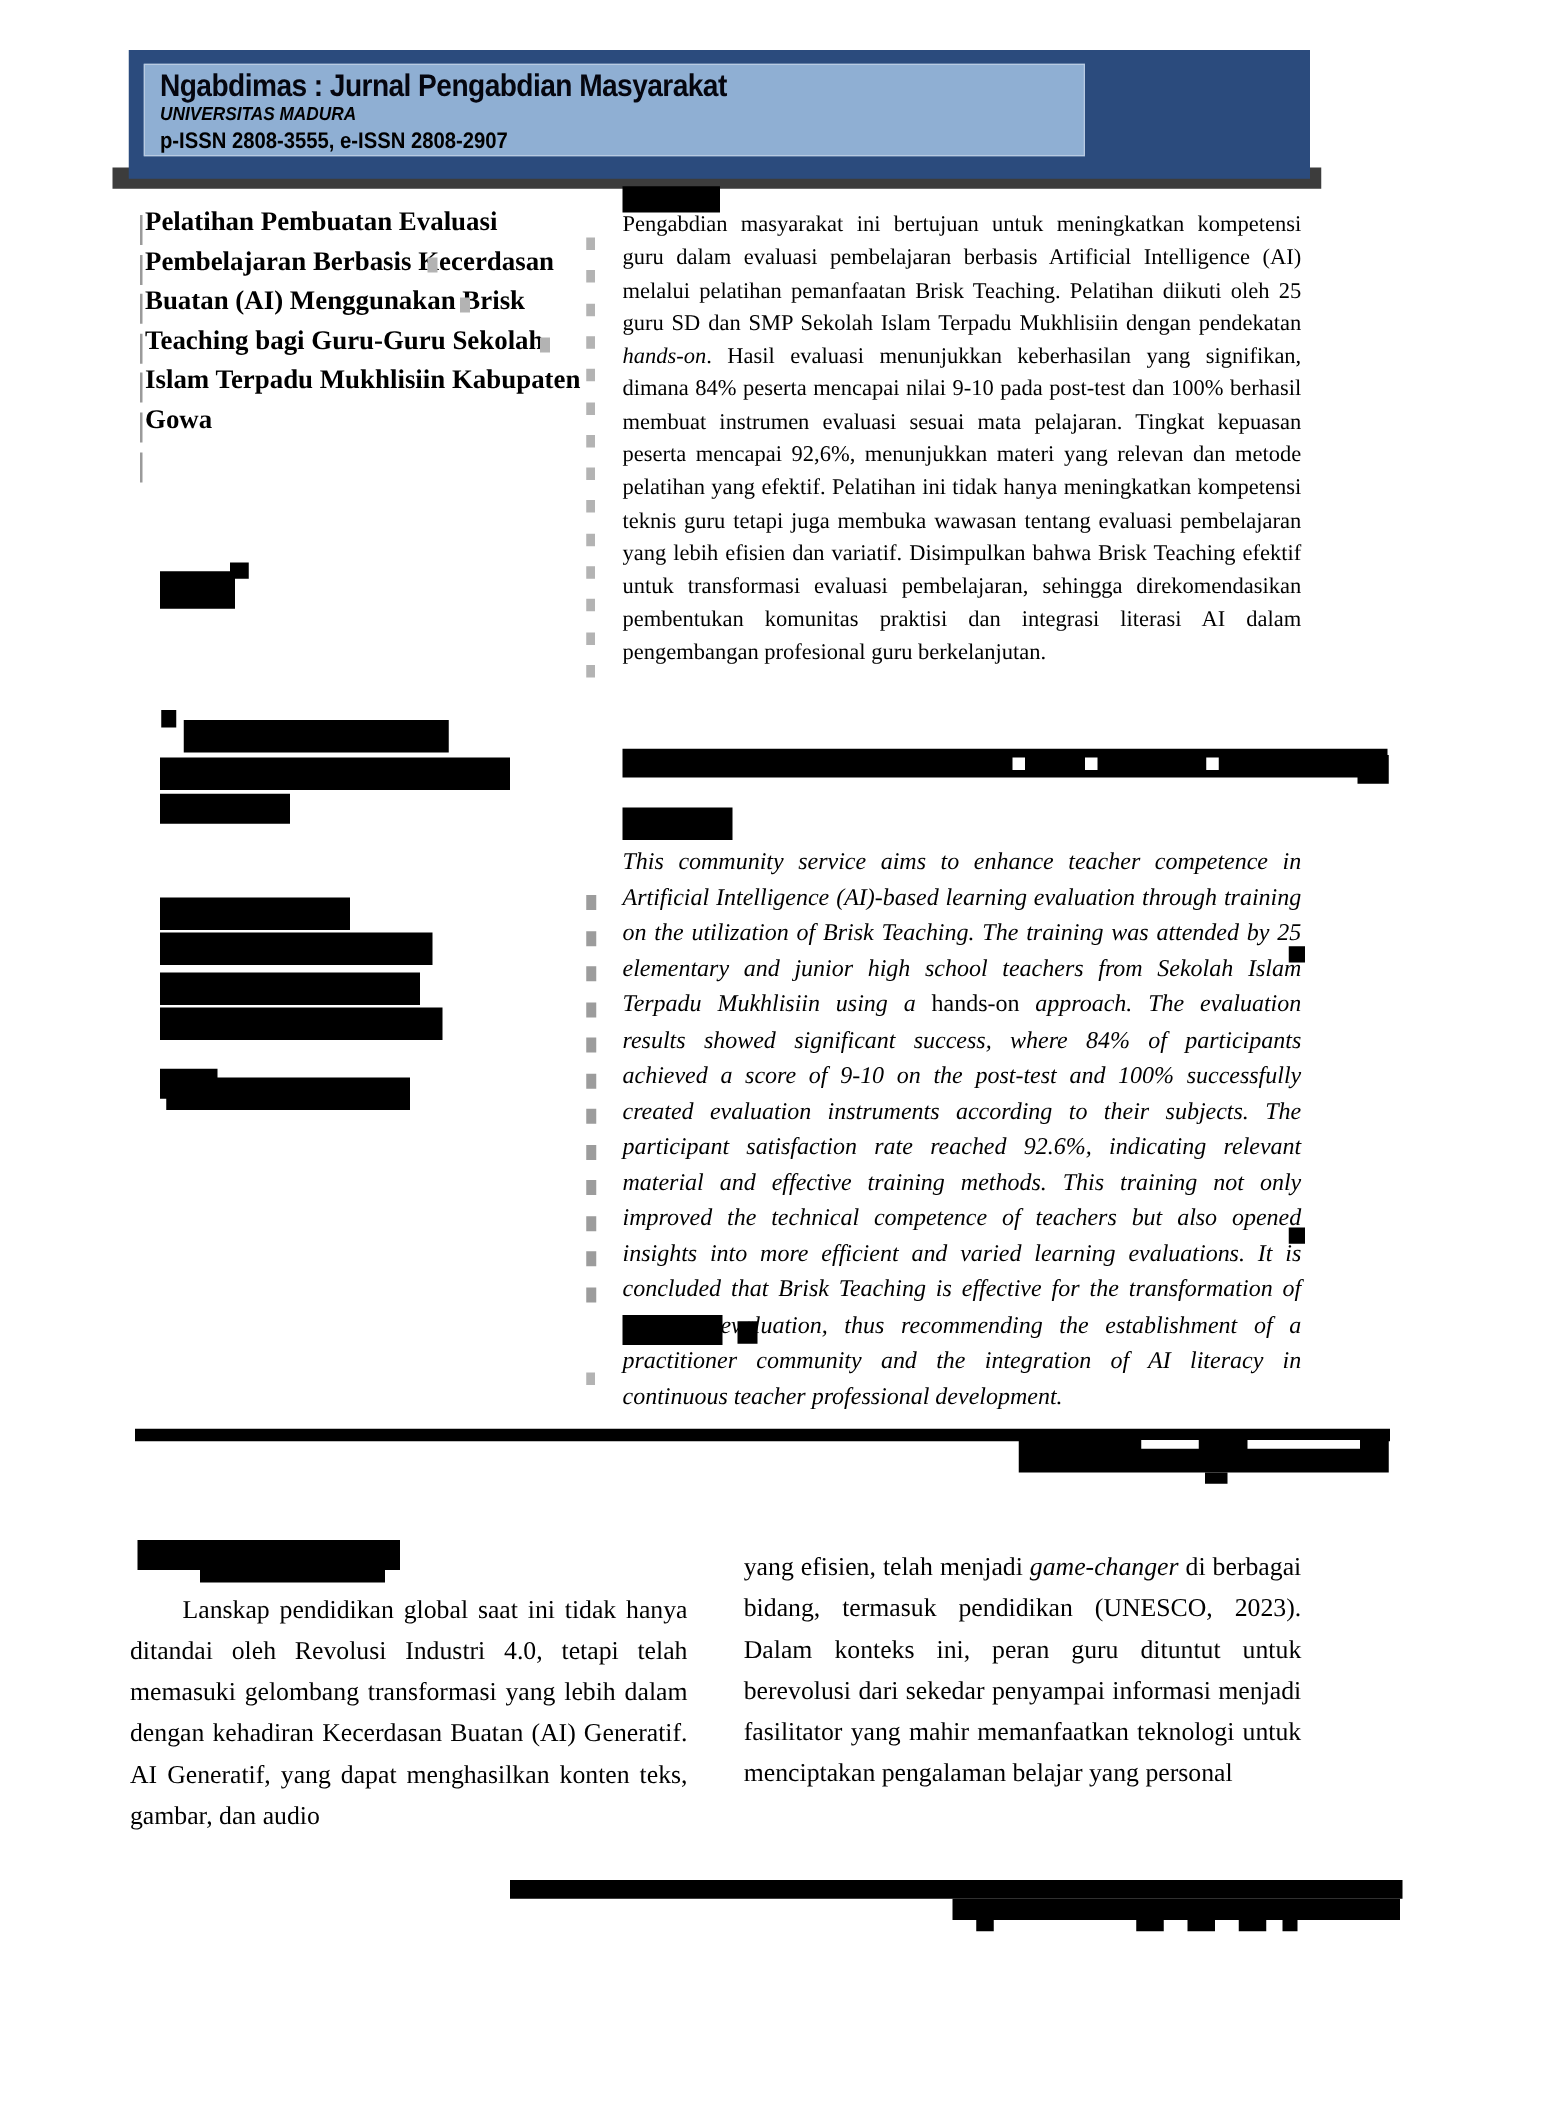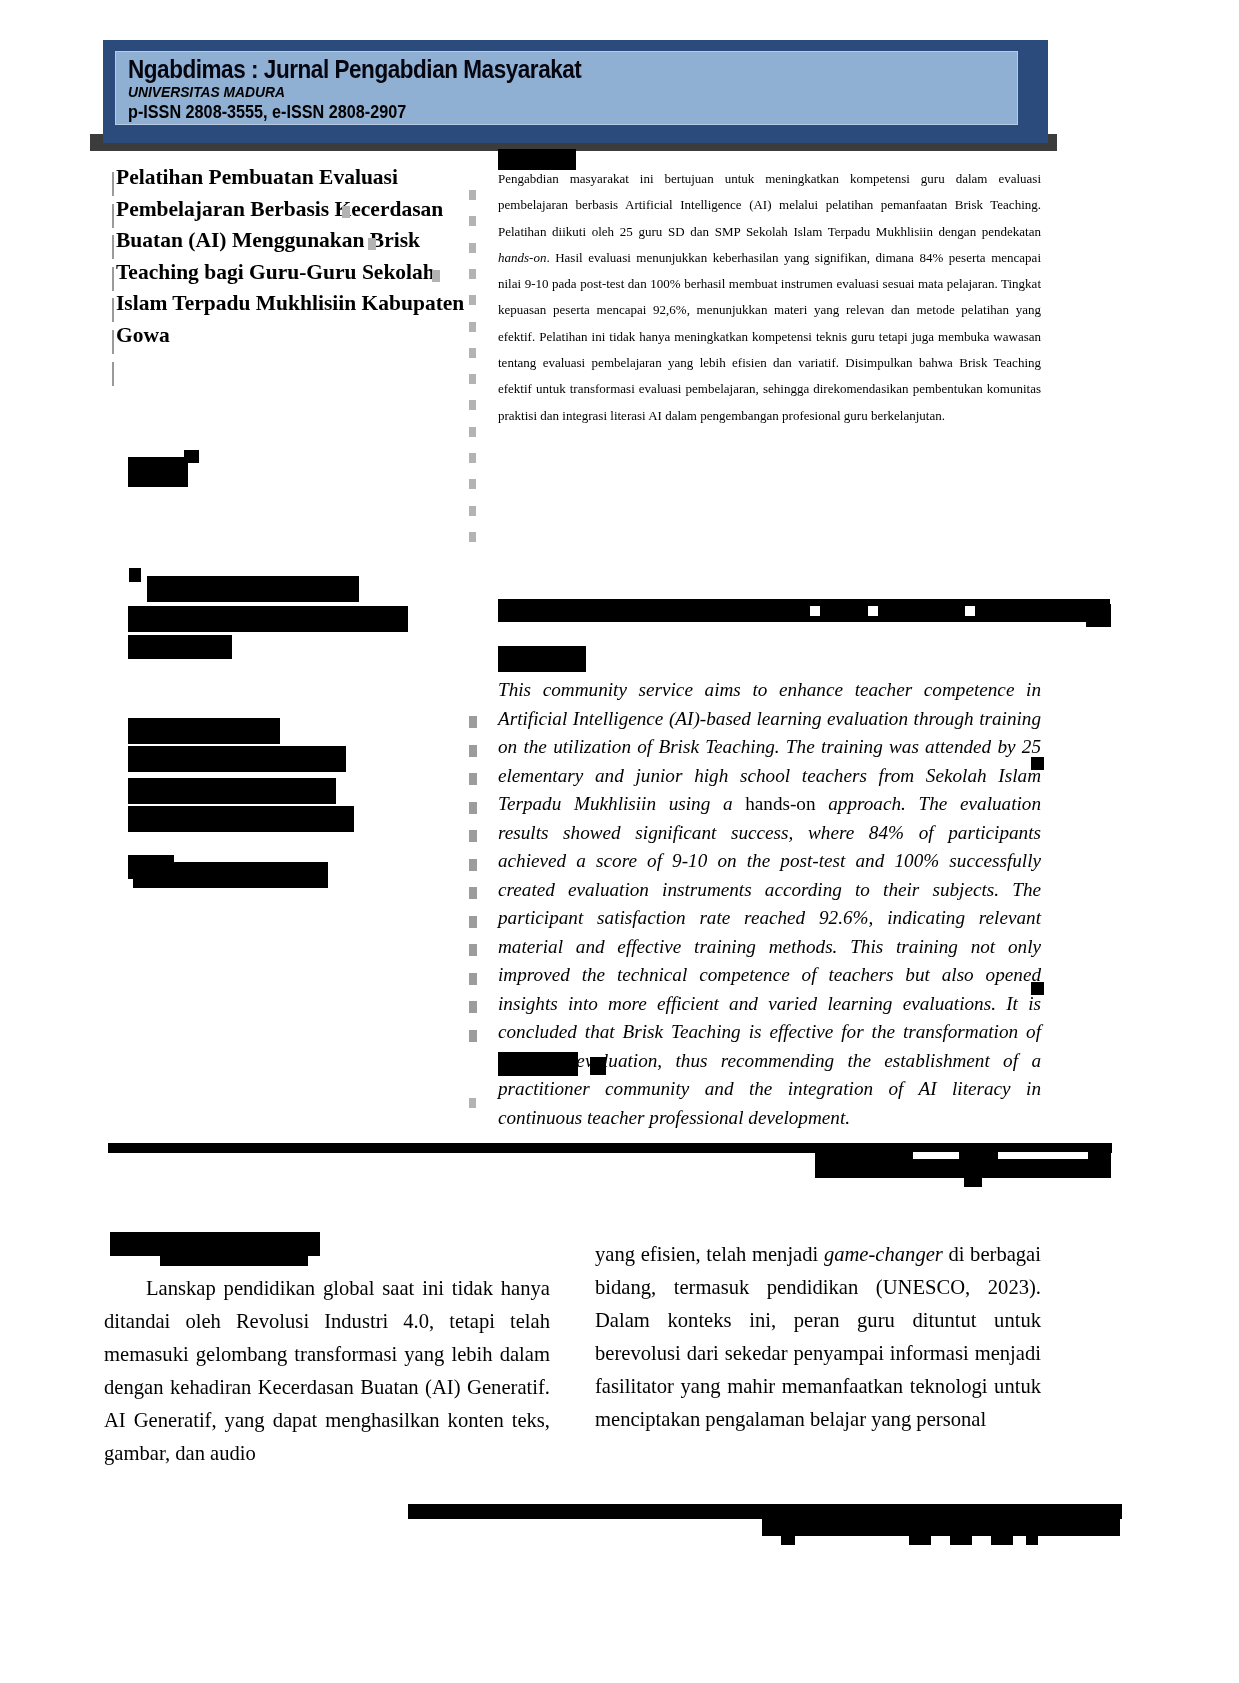--- a/index.html
+++ b/index.html
@@ -1,39 +1,39 @@
 <!DOCTYPE html>
 <html><head>
 <meta charset="utf-8">
 <style>
   html,body{margin:0;padding:0;background:#ffffff;}
   .page{position:relative;width:1239px;height:1683px;background:#ffffff;overflow:hidden;
         font-family:"Liberation Serif","DejaVu Serif",serif;color:#000;}
   
   .hdr-shadow{position:absolute;left:90px;top:134px;width:967px;height:17px;background:#3c3c3c;}
   .hdr{position:absolute;left:103px;top:40px;width:945px;height:103px;background:#2b4b7d;}
-  .hdr-inner{position:absolute;left:12px;top:11px;width:903px;height:74px;background:#8fafd3;
+  .hdr-inner{position:absolute;left:12px;top:11px;width:753px;height:74px;background:#8fafd3;
              border:1px solid #b9cbe2;padding:4px 0 0 12px;box-sizing:border-box;
              font-family:"Liberation Sans","DejaVu Sans",sans-serif;}
   .jt{font-size:25px;font-weight:bold;letter-spacing:-.5px;transform:scaleX(.9);transform-origin:left;
       color:#05060f;line-height:27px;white-space:nowrap;}
   .ju{font-size:15px;font-weight:bold;font-style:italic;transform:scaleX(.92);transform-origin:left;
       line-height:18px;white-space:nowrap;}
   .ji{font-size:18px;font-weight:bold;transform:scaleX(.9);transform-origin:left;line-height:22px;
       white-space:nowrap;}
   
   .title{position:absolute;left:116px;top:162px;width:352px;margin:0;
          font-size:21.5px;font-weight:bold;line-height:31.6px;text-align:left;}
   
   .rx{position:absolute;background:#000;}
   .wx{position:absolute;background:#fff;}
   .mk{position:absolute;background:#a9a9a9;}
   
   .abs{position:absolute;left:498px;width:543px;text-align:justify;}
-  .abs-id{top:166px;font-size:13px;line-height:26.3px;}
+  .abs-id{top:166px;font-size:18px;line-height:26.3px;}
   .abs-en{top:676px;font-size:19.2px;line-height:28.5px;font-style:italic;}
   .abs-en .up{font-style:normal;}
   .it{font-style:italic;}
   .kw{position:absolute;left:498px;top:1048px;width:543px;font-size:19.2px;line-height:28.5px;
       font-style:italic;text-align:justify;text-indent:128px;}
   
   .bcol{position:absolute;width:446px;font-size:20.6px;line-height:33px;text-align:justify;}
   .bleft{left:104px;top:1272px;}
   .bleft p{margin:0;text-indent:42px;}
   .bright{left:595px;top:1238px;}

